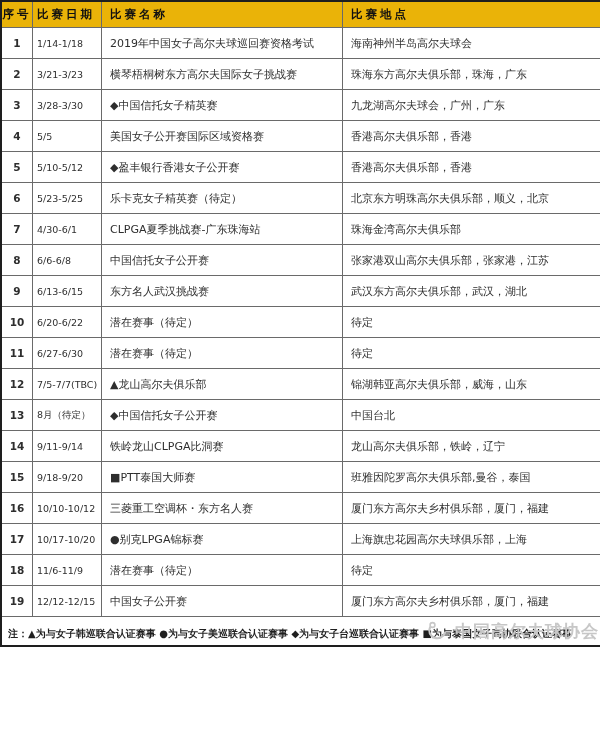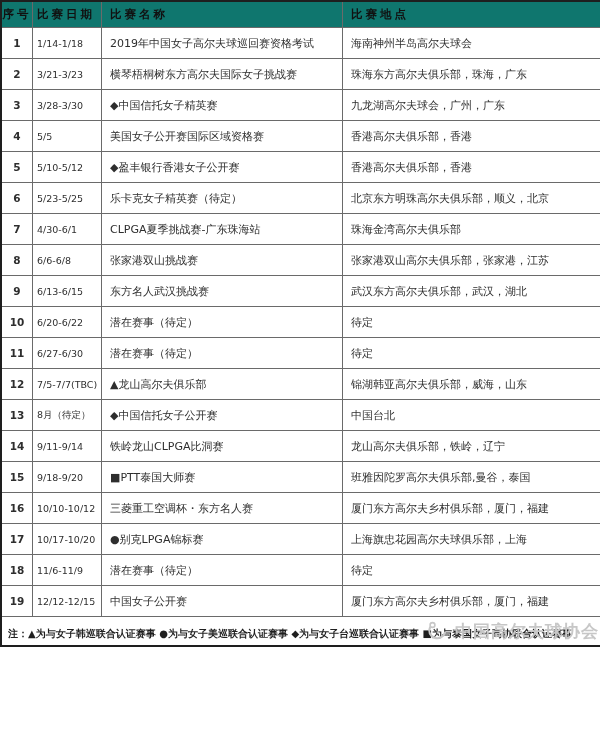--- a/index.html
+++ b/index.html
@@ -30,21 +30,21 @@
     margin: 0 auto;
     border: 2px solid #1e1e1e;
   }
   table.schedule th,
   table.schedule td {
     border: 1px solid #6a6a6a;
     overflow: hidden;
     white-space: nowrap;
   }
   thead th {
-    background: #0f766e;
+    background: #eab308;
     color: #111111;
     font-weight: bold;
     font-size: 11.5px;
     height: 25px;
     text-align: center;
     letter-spacing: 3px;
   }
   tbody td {
     height: 30px;
     font-size: 11px;
@@ -147,21 +147,21 @@
   <tr>
     <td class="col-no">7</td>
     <td class="col-date">4/30-6/1</td>
     <td class="col-name">CLPGA夏季挑战赛-广东珠海站</td>
     <td class="col-loc">珠海金湾高尔夫俱乐部</td>
   </tr>
 
   <tr>
     <td class="col-no">8</td>
     <td class="col-date">6/6-6/8</td>
-    <td class="col-name">张家港双山挑战赛</td>
+    <td class="col-name">中国信托女子公开赛</td>
     <td class="col-loc">张家港双山高尔夫俱乐部，张家港，江苏</td>
   </tr>
 
   <tr>
     <td class="col-no">9</td>
     <td class="col-date">6/13-6/15</td>
     <td class="col-name">东方名人武汉挑战赛</td>
     <td class="col-loc">武汉东方高尔夫俱乐部，武汉，湖北</td>
   </tr>
 

